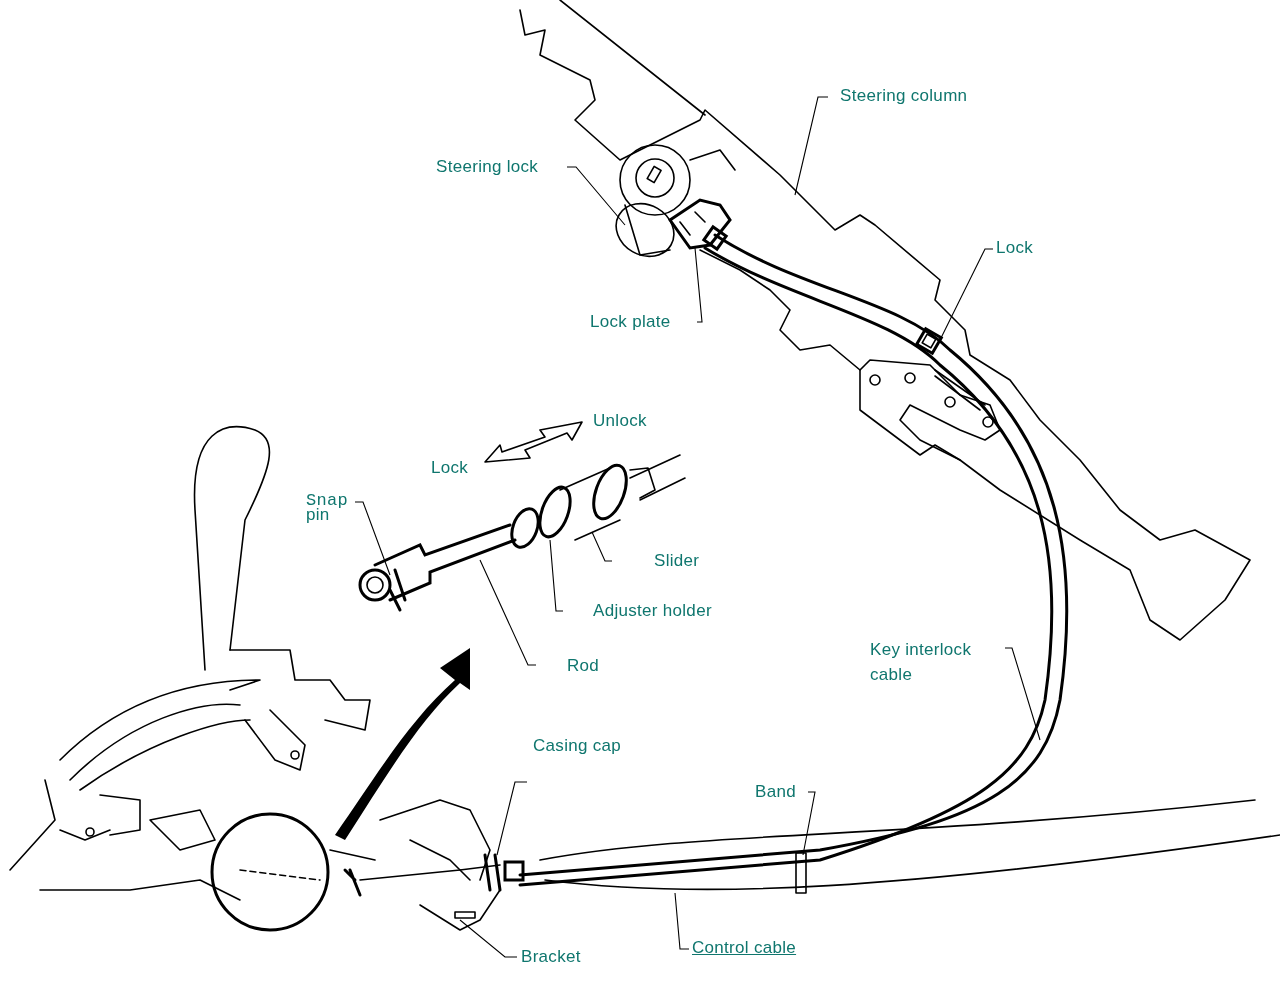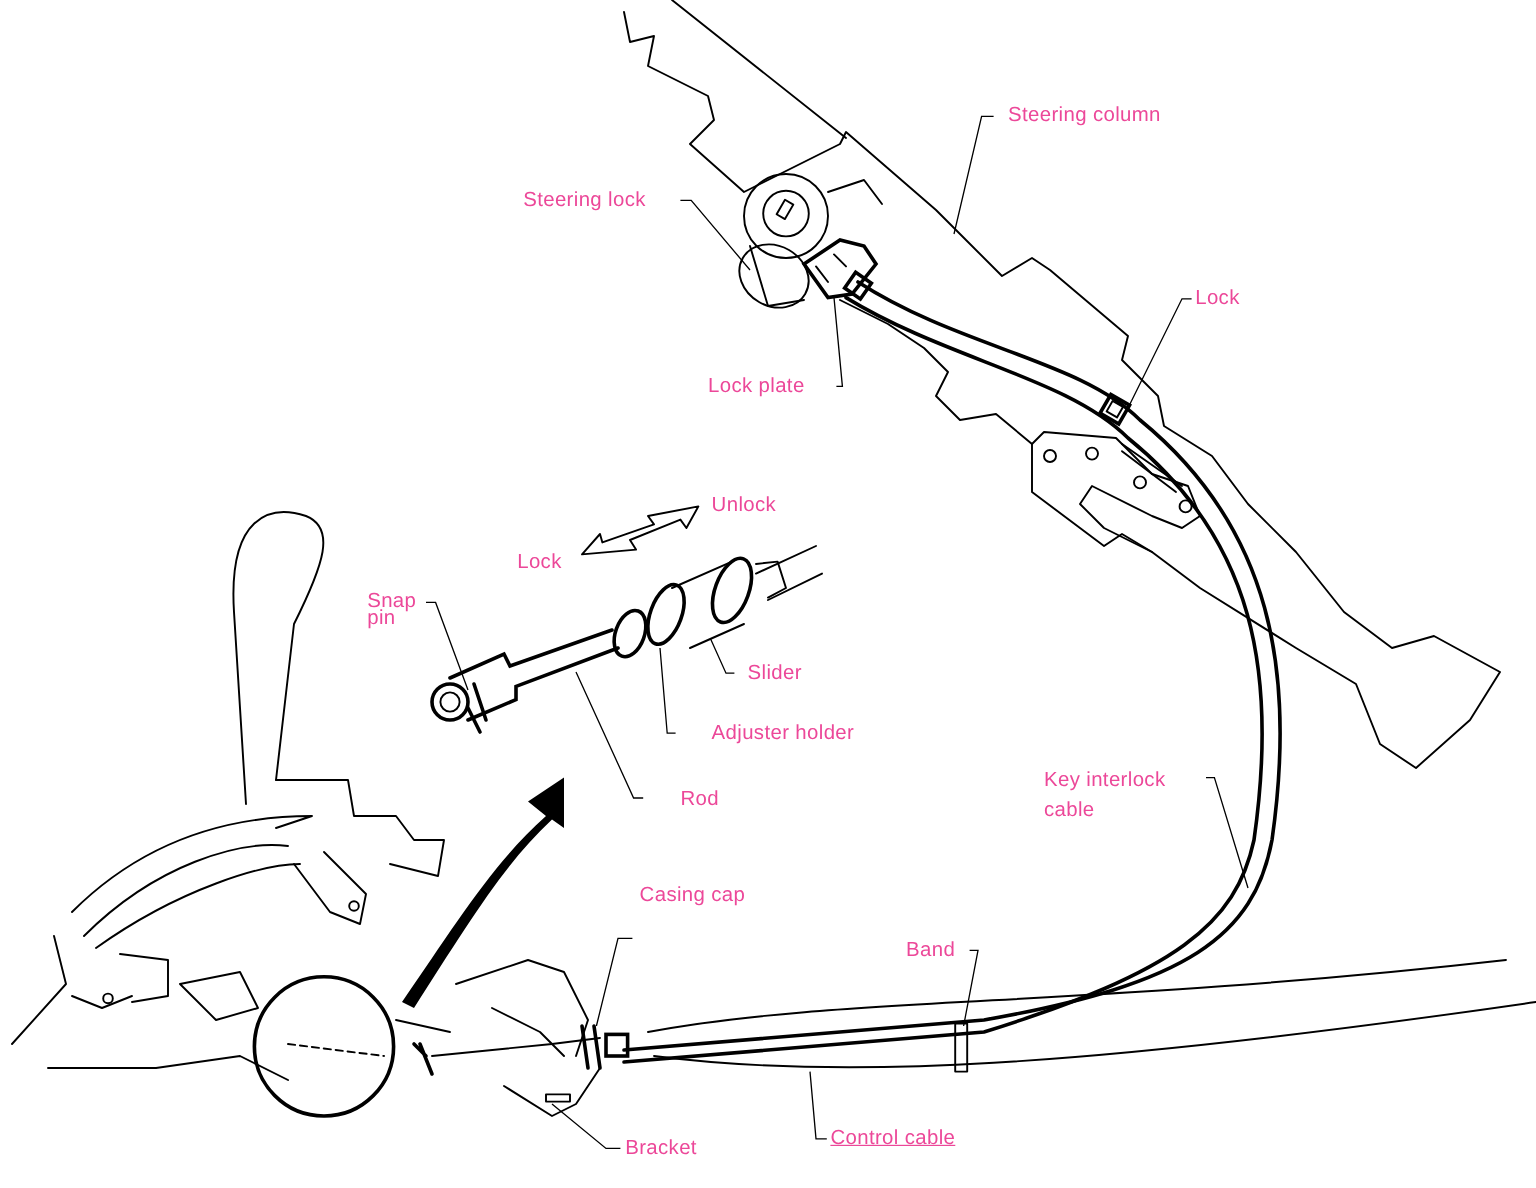--- a/index.html
+++ b/index.html
@@ -1,18 +1,18 @@
 <!DOCTYPE html>
 <html><head>
 <meta charset="utf-8">
 <style>
   html,body{margin:0;padding:0;background:#fff;}
   body{width:1280px;height:990px;position:relative;overflow:hidden;font-family:"Liberation Sans",sans-serif;}
   #diagram{position:absolute;left:0;top:0;width:1280px;height:990px;}
-  .lbl{position:absolute;font-family:"Liberation Sans",sans-serif;font-size:17px;color:#ec4899;white-space:nowrap;line-height:20px;letter-spacing:0.3px;}
+  .lbl{position:absolute;font-family:"Liberation Sans",sans-serif;font-size:17px;color:#0f766e;white-space:nowrap;line-height:20px;letter-spacing:0.3px;}
   svg .ln{fill:none;stroke:#000;stroke-width:1.6;stroke-linejoin:round;stroke-linecap:round;}
   svg .th{fill:none;stroke:#000;stroke-width:3;stroke-linecap:round;}
   svg .ld{fill:none;stroke:#000;stroke-width:1.1;}
 </style>
 </head>
 <body>
 
 <svg id="diagram" viewBox="0 0 1280 990" xmlns="http://www.w3.org/2000/svg">
 
   <g>
@@ -125,23 +125,23 @@
     <path class="ld" d="M689 949 L680 949 L675 893"></path>
   </g>
 </svg>
 
 <div class="lbl" style="left:840px;top:86px;">Steering column</div>
 <div class="lbl" style="left:436px;top:157px;">Steering lock</div>
 <div class="lbl" style="left:590px;top:312px;">Lock plate</div>
 <div class="lbl" style="left:996px;top:238px;">Lock</div>
 <div class="lbl" style="left:593px;top:411px;">Unlock</div>
 <div class="lbl" style="left:431px;top:458px;">Lock</div>
-<div class="lbl" style="left:306px;top:491px;">Snap</div>
+<div class="lbl" style="left:306px;top:491px;font-family:Liberation Mono, monospace;">Snap</div>
 <div class="lbl" style="left:306px;top:485px;margin-top:20px;">pin</div>
-<div class="lbl" style="left:623px;top:551px;text-align:center;">Slider</div>
+<div class="lbl" style="left:654px;top:551px;text-align:center;">Slider</div>
 <div class="lbl" style="left:569px;top:601px;margin-left:24px;">Adjuster holder</div>
 <div class="lbl" style="left:567px;top:656px;text-align:right;">Rod</div>
 <div class="lbl" style="left:870px;top:640px;">Key interlock</div>
 <div class="lbl" style="left:870px;top:665px;">cable</div>
 <div class="lbl" style="left:533px;top:736px;">Casing cap</div>
 <div class="lbl" style="left:755px;top:782px;">Band</div>
 <div class="lbl" style="left:521px;top:947px;">Bracket</div>
 <div class="lbl" style="left:692px;top:938px;text-decoration:underline;">Control cable</div>
 
 </body></html>

